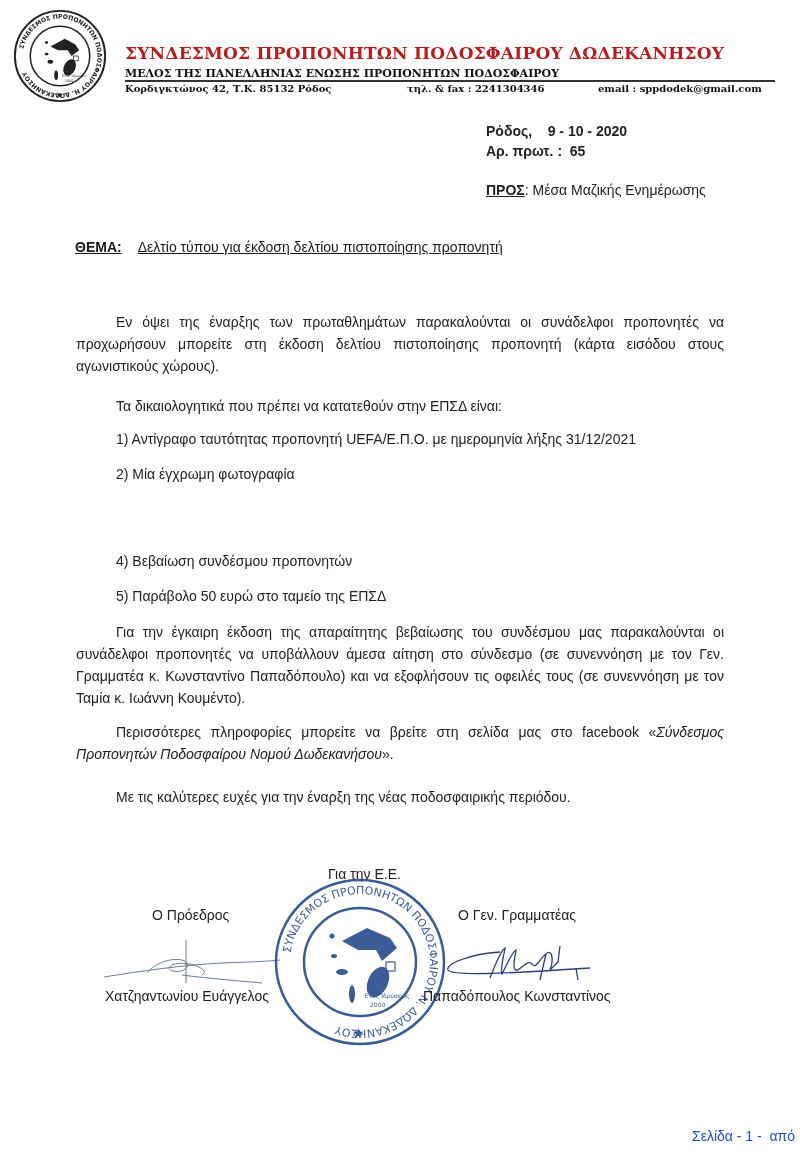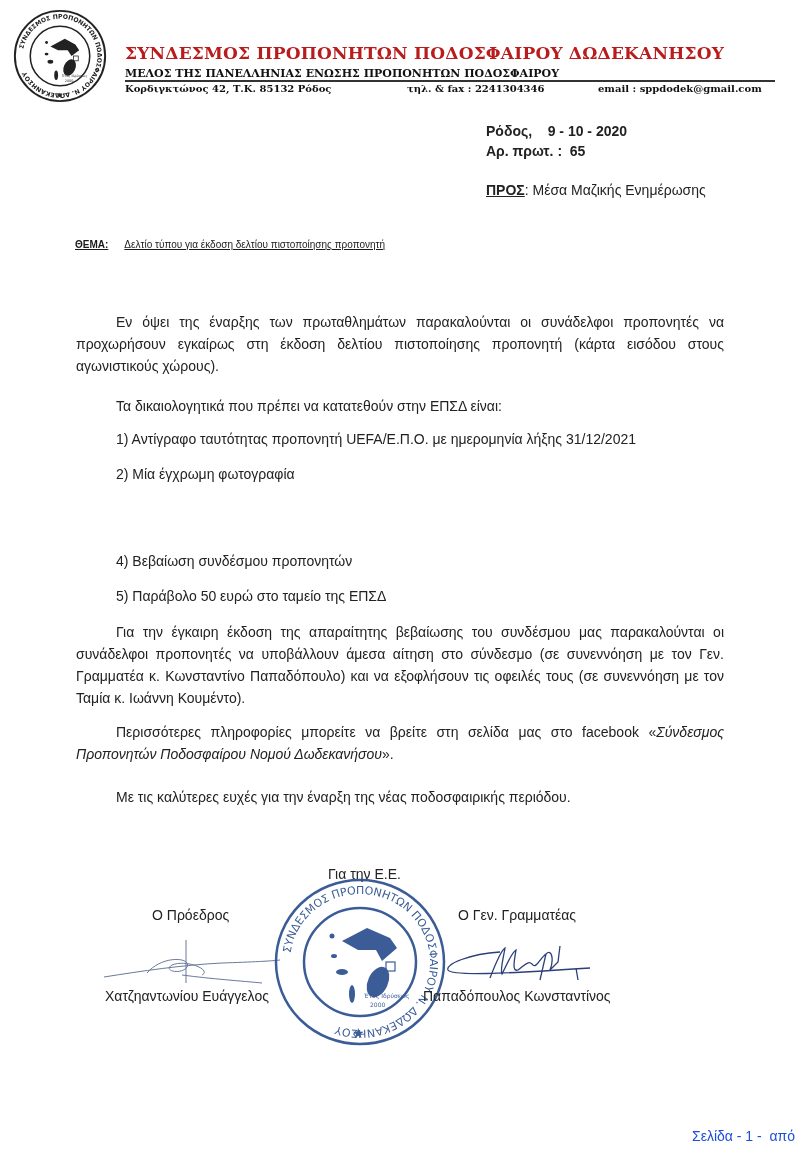--- a/index.html
+++ b/index.html
@@ -14,21 +14,21 @@
     .hdr-addr { left: 125px; }
     .hdr-phone { left: 407px; }
     .hdr-email { left: 598px; }
 
     .meta { position: absolute; left: 486px; font-weight: bold; font-size: 14px; color: #222; white-space: nowrap; }
     .meta-date { top: 123px; }
     .meta-prot { top: 143px; }
     .meta-to { top: 182px; font-weight: normal; }
     .meta-to .to-label { font-weight: bold; text-decoration: underline; }
 
-    .subject { position: absolute; left: 75px; top: 239px; font-size: 10px; white-space: nowrap; }
+    .subject { position: absolute; left: 75px; top: 239px; font-size: 14px; white-space: nowrap; }
     .subject .subj-label { font-weight: bold; text-decoration: underline; margin-right: 16px; }
     .subject .subj-text { text-decoration: underline; }
 
     .para { position: absolute; left: 76px; width: 648px; font-size: 14px; line-height: 22px; text-align: justify; color: #222; }
     .indent { text-indent: 40px; }
     .p1 { top: 311px; }
     .p2 { top: 395px; left: 116px; width: 600px; }
     .li { position: absolute; left: 116px; font-size: 14px; line-height: 20px; color: #222; }
     .li1 { top: 429px; }
     .li2 { top: 464px; }
@@ -87,21 +87,21 @@
 <div class="meta meta-date" style="white-space:pre;">Ρόδος,    9 - 10 - 2020</div>
 <div class="meta meta-prot" style="white-space:pre;">Αρ. πρωτ. :  65</div>
 <div class="meta meta-to">
   <span class="to-label">ΠΡΟΣ</span><span>: Μέσα Μαζικής Ενημέρωσης</span>
 </div>
 
 <div class="subject">
   <span class="subj-label">ΘΕΜΑ:</span><span class="subj-text">Δελτίο τύπου για έκδοση δελτίου πιστοποίησης προπονητή</span>
 </div>
 
-<p class="para indent p1">Εν όψει της έναρξης των πρωταθλημάτων παρακαλούνται οι συνάδελφοι προπονητές να προχωρήσουν εγκαίρως στη έκδοση δελτίου πιστοποίησης προπονητή (κάρτα εισόδου στους αγωνιστικούς χώρους).</p>
+<p class="para indent p1">Εν όψει της έναρξης των πρωταθλημάτων παρακαλούνται οι συνάδελφοι προπονητές να προχωρήσουν μπορείτε στη έκδοση δελτίου πιστοποίησης προπονητή (κάρτα εισόδου στους αγωνιστικούς χώρους).</p>
 <p class="para p2">Τα δικαιολογητικά που πρέπει να κατατεθούν στην ΕΠΣΔ είναι:</p>
 <div class="li li1">1) Αντίγραφο ταυτότητας προπονητή UEFA/Ε.Π.Ο. με ημερομηνία λήξης 31/12/2021</div>
 <div class="li li2">2) Μία έγχρωμη φωτογραφία</div>
 <div class="li li3">
 </div>
 <div class="li li4">4) Βεβαίωση συνδέσμου προπονητών</div>
 <div class="li li5">5) Παράβολο 50 ευρώ στο ταμείο της ΕΠΣΔ</div>
 
 <p class="para indent p3">Για την έγκαιρη έκδοση της απαραίτητης βεβαίωσης του συνδέσμου μας παρακαλούνται οι συνάδελφοι προπονητές να υποβάλλουν άμεσα αίτηση στο σύνδεσμο (σε συνεννόηση με τον Γεν. Γραμματέα κ. Κωνσταντίνο Παπαδόπουλο) και να εξοφλήσουν τις οφειλές τους (σε συνεννόηση με τον Ταμία κ. Ιωάννη Κουμέντο).</p>
 <p class="para indent p4"><span>Περισσότερες πληροφορίες μπορείτε να βρείτε στη σελίδα μας στο facebook «</span><i>Σύνδεσμος Προπονητών Ποδοσφαίρου Νομού Δωδεκανήσου</i><span>».</span></p>

